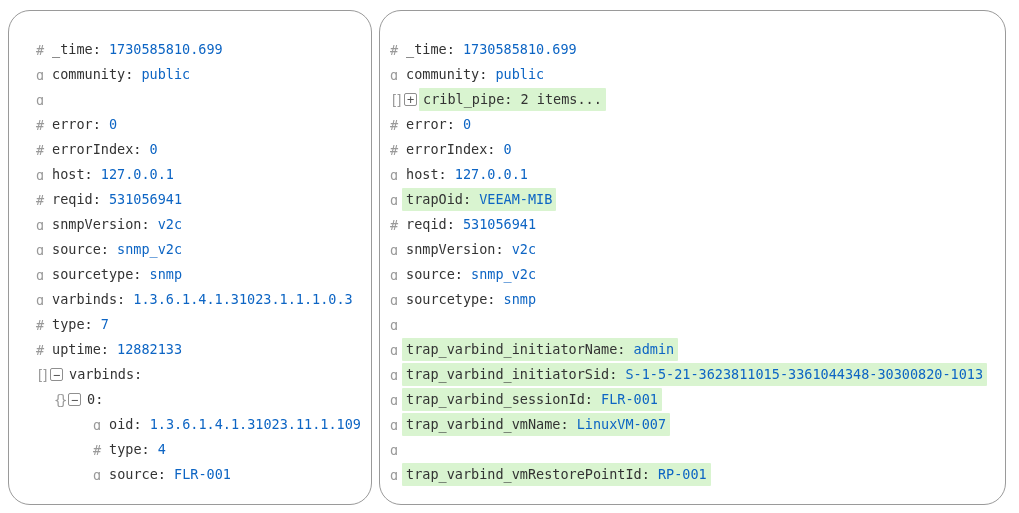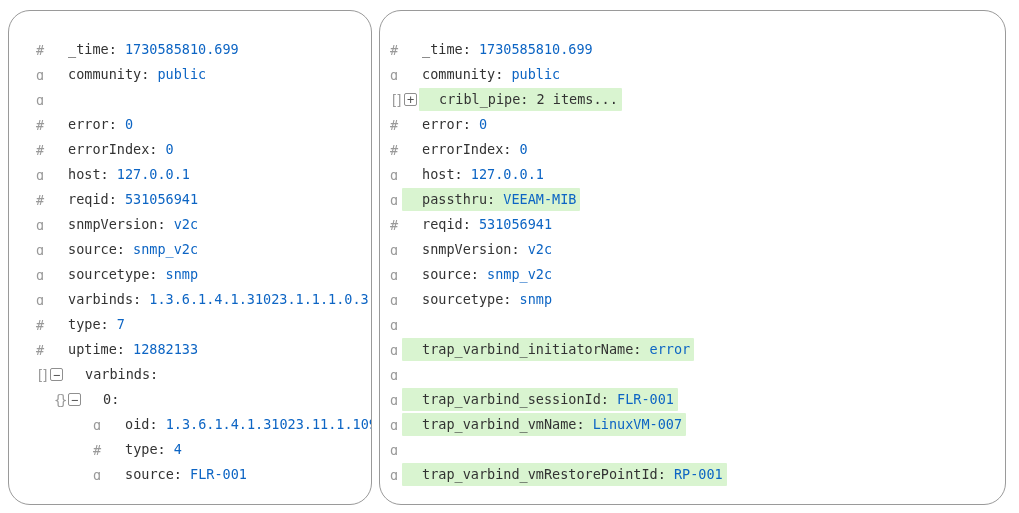--- a/index.html
+++ b/index.html
@@ -33,21 +33,21 @@
   .ticon.wide { width: 13px; letter-spacing: -3px; }
   .toggle {
     width: 13px; height: 13px; flex: none;
     border: 1px solid #8f8f8f; border-radius: 2px;
     margin: 0 6px 0 1px;
     display: inline-flex; align-items: center; justify-content: center;
     font-size: 12px; line-height: 1; color: #555; background: #fff;
   }
   .kv { padding: 2px 4px 3px 4px; margin-left: -4px; border-radius: 1px; }
   .kv.hl { background: var(--hl-green, #d9f4d0); }
-  .key { color: var(--key-gray, #333); margin-left: 16px; }
+  .key { color: var(--key-gray, #333); }
   .val { color: var(--val-blue, #0d65c4); }
   .val.plain { color: var(--key-gray, #333); text-align: right; }
 </style>
 </head>
 <body>
 
 <div class="stage">
   <section class="panel panel-before">
       <div class="row" style="padding-left: 0px;"><span class="ticon">#</span><span class="kv"><span class="key">_time: </span><span class="val">1730585810.699</span></span></div>
       <div class="row" style="padding-left: 0px;"><span class="ticon">ɑ</span><span class="kv"><span class="key">community: </span><span class="val">public</span></span></div>
@@ -68,26 +68,26 @@
       <div class="row" style="padding-left: 57px;"><span class="ticon">#</span><span class="kv"><span class="key">type: </span><span class="val">4</span></span></div>
       <div class="row" style="padding-left: 57px;"><span class="ticon">ɑ</span><span class="kv"><span class="key">source: </span><span class="val">FLR-001</span></span></div>
     </section>
   <section class="panel panel-after">
       <div class="row" style="padding-left: 0px;"><span class="ticon">#</span><span class="kv"><span class="key">_time: </span><span class="val">1730585810.699</span></span></div>
       <div class="row" style="padding-left: 0px;"><span class="ticon">ɑ</span><span class="kv"><span class="key">community: </span><span class="val">public</span></span></div>
       <div class="row" style="padding-left: 0px;"><span class="ticon wide">[]</span><span class="toggle">+</span><span class="kv hl"><span class="key">cribl_pipe: </span><span class="val plain">2 items...</span></span></div>
       <div class="row" style="padding-left: 0px;"><span class="ticon">#</span><span class="kv"><span class="key">error: </span><span class="val">0</span></span></div>
       <div class="row" style="padding-left: 0px;"><span class="ticon">#</span><span class="kv"><span class="key">errorIndex: </span><span class="val">0</span></span></div>
       <div class="row" style="padding-left: 0px;"><span class="ticon">ɑ</span><span class="kv"><span class="key">host: </span><span class="val">127.0.0.1</span></span></div>
-      <div class="row" style="padding-left: 0px;"><span class="ticon">ɑ</span><span class="kv hl"><span class="key">passthru: </span><span class="val">VEEAM-MIB</span></span></div>
+      <div class="row" style="padding-left: 0px;"><span class="ticon">ɑ</span><span class="kv hl"><span class="key">trapOid: </span><span class="val">VEEAM-MIB</span></span></div>
       <div class="row" style="padding-left: 0px;"><span class="ticon">#</span><span class="kv"><span class="key">reqid: </span><span class="val">531056941</span></span></div>
       <div class="row" style="padding-left: 0px;"><span class="ticon">ɑ</span><span class="kv"><span class="key">snmpVersion: </span><span class="val">v2c</span></span></div>
       <div class="row" style="padding-left: 0px;"><span class="ticon">ɑ</span><span class="kv"><span class="key">source: </span><span class="val">snmp_v2c</span></span></div>
       <div class="row" style="padding-left: 0px;"><span class="ticon">ɑ</span><span class="kv"><span class="key">sourcetype: </span><span class="val">snmp</span></span></div>
       <div class="row" style="padding-left: 0px;"><span class="ticon">ɑ</span></div>
-      <div class="row" style="padding-left: 0px;"><span class="ticon">ɑ</span><span class="kv hl"><span class="key">trap_varbind_initiatorName: </span><span class="val">error</span></span></div>
-      <div class="row" style="padding-left: 0px;"><span class="ticon">ɑ</span></div>
+      <div class="row" style="padding-left: 0px;"><span class="ticon">ɑ</span><span class="kv hl"><span class="key">trap_varbind_initiatorName: </span><span class="val">admin</span></span></div>
+      <div class="row" style="padding-left: 0px;"><span class="ticon">ɑ</span><span class="kv hl"><span class="key">trap_varbind_initiatorSid: </span><span class="val">S-1-5-21-3623811015-3361044348-30300820-1013</span></span></div>
       <div class="row" style="padding-left: 0px;"><span class="ticon">ɑ</span><span class="kv hl"><span class="key">trap_varbind_sessionId: </span><span class="val">FLR-001</span></span></div>
       <div class="row" style="padding-left: 0px;"><span class="ticon">ɑ</span><span class="kv hl"><span class="key">trap_varbind_vmName: </span><span class="val">LinuxVM-007</span></span></div>
       <div class="row" style="padding-left: 0px;"><span class="ticon">ɑ</span></div>
       <div class="row" style="padding-left: 0px;"><span class="ticon">ɑ</span><span class="kv hl"><span class="key">trap_varbind_vmRestorePointId: </span><span class="val">RP-001</span></span></div>
     </section>
 </div>
 
 </body></html>

